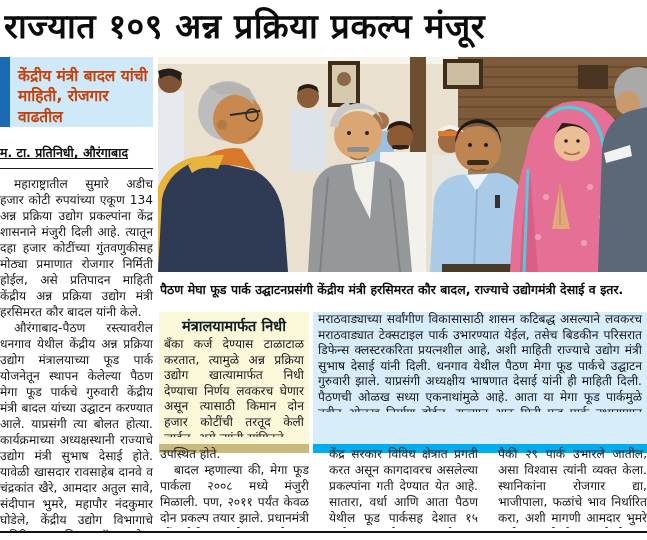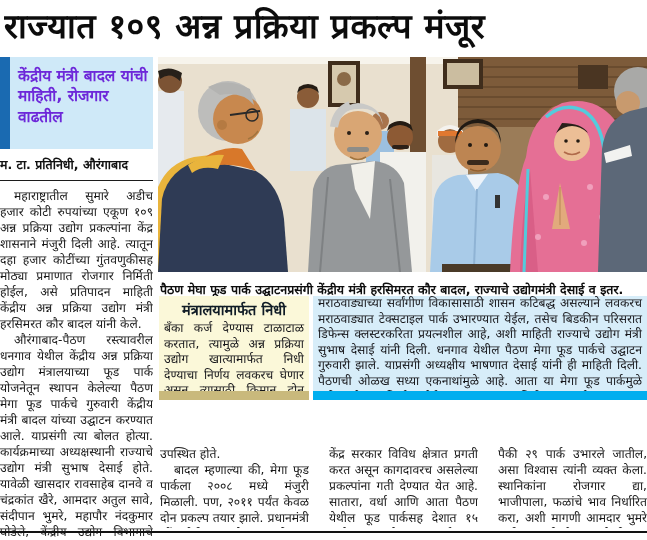--- a/index.html
+++ b/index.html
@@ -9,42 +9,42 @@
   }
   .headline{
     position:absolute;left:4px;top:0px;width:643px;height:54px;margin:0;
     font-size:34px;font-weight:bold;color:#0c0c0c;white-space:nowrap;
     letter-spacing:0.5px;line-height:52px;overflow:hidden;
   }
   
   .left-col{position:absolute;left:0;top:57px;width:153px;}
   .subhead-box{
     background:#cfe9f8;border-left:10px solid #1a6ab1;
-    padding:9px 5px 22px 8px;font-weight:bold;font-size:15.5px;line-height:1.32;
-    color:#6d28d9;
+    padding:9px 5px 0 8px;font-weight:bold;font-size:15.5px;line-height:1.32;
+    color:#c2410c;
   }
   .byline{
-    margin-top:7px;font-weight:bold;font-size:12.5px;color:#111;
-    padding-bottom:7px;border-bottom:1.5px solid #1c1c1c;
+    margin-top:17px;font-weight:bold;font-size:12.5px;color:#111;
+    padding-bottom:7px;border-bottom:1.5px solid #1c1c1c;text-decoration:underline;
   }
   .body-text{
     margin-top:7px;height:356px;overflow:hidden;
     font-size:12.2px;line-height:16px;text-align:justify;color:#171717;
   }
   .para{margin:0;}
   .indent{text-indent:14px;}
   
   .photo{position:absolute;left:158px;top:57px;width:489px;height:215px;background:#cbb89a;}
   .photo svg{display:block;width:100%;height:100%;}
   .caption{
     position:absolute;left:160px;top:281px;width:487px;height:18px;overflow:hidden;
     font-weight:bold;font-size:12.5px;color:#0e0e0e;
   }
   
-  .news-box{position:absolute;top:296px;height:104px;overflow:hidden;}
+  .news-box{position:absolute;top:312px;height:141px;overflow:hidden;}
   .fund-box{left:159px;width:150px;background:#fbf8d9;}
   .defence-box{left:313px;width:334px;background:#d7edf9;}
   .box-title{
     font-weight:bold;text-align:center;font-size:14.5px;color:#101c26;
     padding:3px 2px 2px 2px;
   }
   .box-body{
     margin:0;padding:0 5px;font-size:12.2px;line-height:15.6px;
     text-align:justify;color:#16161a;height:100px;overflow:hidden;
   }
@@ -71,21 +71,21 @@
 <div>
 
   <h1 class="headline">राज्यात १०९ अन्न प्रक्रिया प्रकल्प मंजूर</h1>
 
   <div class="left-col">
     <div class="subhead-box">
       <span>केंद्रीय मंत्री बादल यांची माहिती, रोजगार वाढतील</span>
     </div>
     <div class="byline">म. टा. प्रतिनिधी, औरंगाबाद</div>
     <div class="body-text">
-      <p class="para indent">महाराष्ट्रातील सुमारे अडीच हजार कोटी रुपयांच्या एकूण १०९ अन्न प्रक्रिया उद्योग प्रकल्पांना केंद्र शासनाने मंजुरी दिली आहे. त्यातून दहा हजार कोटींच्या गुंतवणुकीसह मोठ्या प्रमाणात रोजगार निर्मिती होईल, असे प्रतिपादन माहिती केंद्रीय अन्न प्रक्रिया उद्योग मंत्री हरसिमरत कौर बादल यांनी केले.</p>
+      <p class="para indent">महाराष्ट्रातील सुमारे अडीच हजार कोटी रुपयांच्या एकूण 134 अन्न प्रक्रिया उद्योग प्रकल्पांना केंद्र शासनाने मंजुरी दिली आहे. त्यातून दहा हजार कोटींच्या गुंतवणुकीसह मोठ्या प्रमाणात रोजगार निर्मिती होईल, असे प्रतिपादन माहिती केंद्रीय अन्न प्रक्रिया उद्योग मंत्री हरसिमरत कौर बादल यांनी केले.</p>
       <p class="para indent">औरंगाबाद-पैठण रस्त्यावरील धनगाव येथील केंद्रीय अन्न प्रक्रिया उद्योग मंत्रालयाच्या फूड पार्क योजनेतून स्थापन केलेल्या पैठण मेगा फूड पार्कचे गुरुवारी केंद्रीय मंत्री बादल यांच्या उद्घाटन करण्यात आले. याप्रसंगी त्या बोलत होत्या. कार्यक्रमाच्या अध्यक्षस्थानी राज्याचे उद्योग मंत्री सुभाष देसाई होते. यावेळी खासदार रावसाहेब दानवे व चंद्रकांत खैरे, आमदार अतुल सावे, संदीपान भुमरे, महापौर नंदकुमार घोडेले, केंद्रीय उद्योग विभागाचे अतिरिक्त सचिव डॉ. राकेश सरवाल, नाथ उद्योग समुहाचे चेअरमन नंदकिशोर कागलीवाल, कार्यकारी संचालक सतीश कागलीवाल, संचालक आकाश कागलीवाल आदी</p>
     </div>
   </div>
 
   <div class="photo">
     <svg viewBox="0 0 489 215" preserveAspectRatio="none">
 
       <rect x="0" y="0" width="489" height="215" fill="#e9e0cf"></rect>
       <rect x="0" y="0" width="489" height="7" fill="#f7f4ec"></rect>
       <rect x="300" y="0" width="189" height="72" fill="#7d5b3a"></rect>

